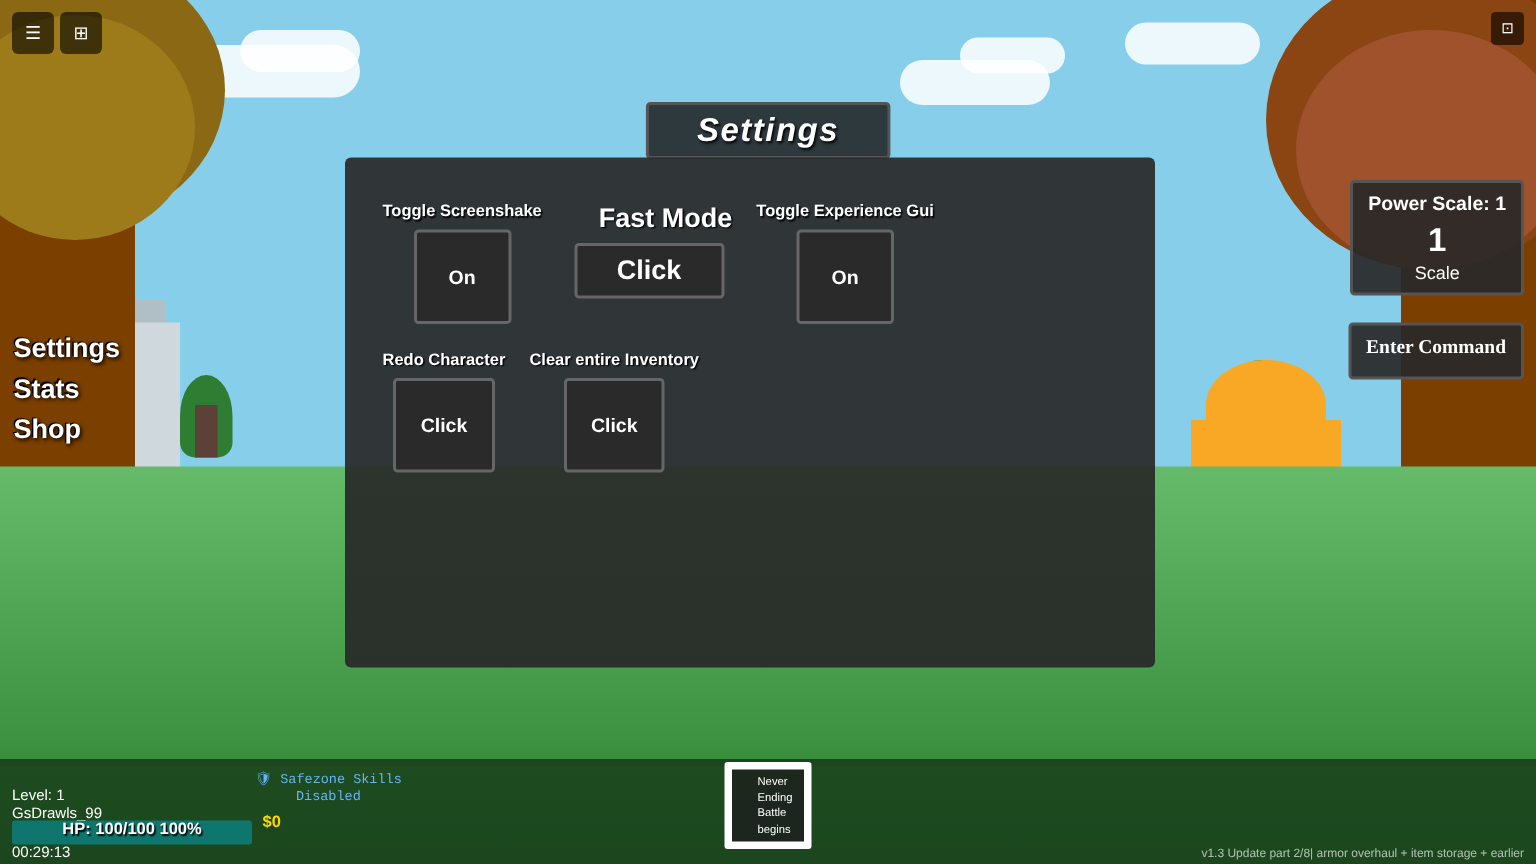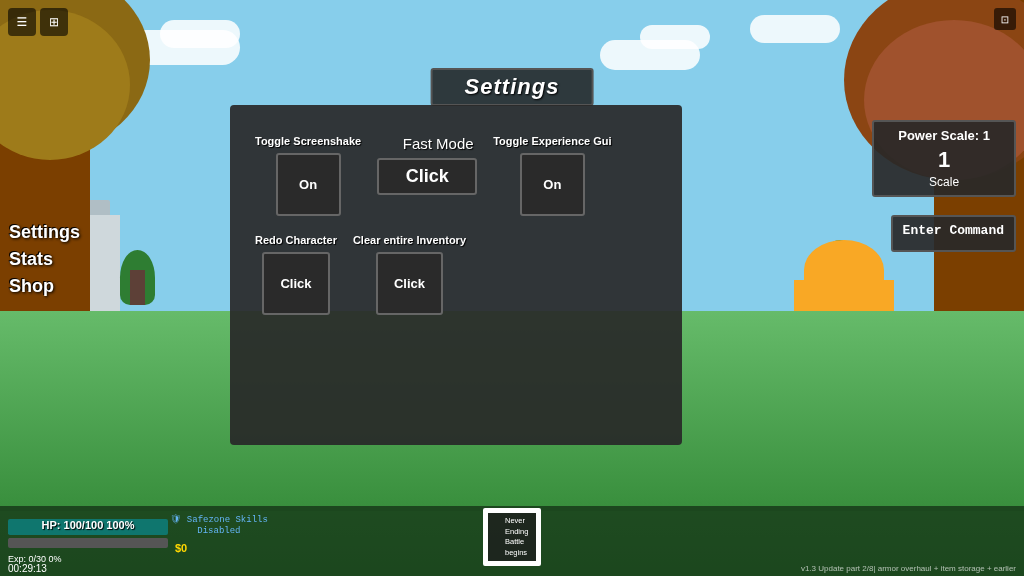--- a/index.html
+++ b/index.html
@@ -72,21 +72,21 @@
       font-style: italic;
       border-radius: 3px;
       text-shadow: 1px 1px 2px #000;
     }
 
     
     .settings-panel {
       position: absolute;
       top: 105px;
       left: 230px;
-      width: 452px;
+      width: 540px;
       height: 340px;
       background: rgba(40,40,40,0.92);
       border-radius: 4px;
       padding: 30px 25px 20px 25px;
     }
 
     
     .settings-row {
       display: flex;
       gap: 16px;
@@ -167,21 +167,21 @@
       padding: 2px 4px;
     }
 
     
     .power-scale-panel {
       position: absolute;
       top: 120px;
       right: 8px;
       background: rgba(40,40,40,0.92);
       border: 2px solid #555;
-      padding: 6px 24px;
+      padding: 6px 10px;
       color: white;
       text-align: center;
       min-width: 115px;
       border-radius: 3px;
     }
 
     .power-scale-title {
       font-size: 13px;
       font-weight: bold;
       font-family: Arial, sans-serif;
@@ -210,21 +210,21 @@
       padding: 6px 10px;
       color: white;
       text-align: center;
       min-width: 115px;
       border-radius: 3px;
     }
 
     .enter-command-title {
       font-size: 13px;
       font-weight: bold;
-      font-family: Liberation Mono, monospace;
+      font-family: Liberation Serif, serif;
       margin-bottom: 6px;
     }
 
     .execute-btn {
       background: rgba(60,60,60,0.9);
       border: 2px solid #777;
       color: white;
       padding: 4px 14px;
       font-size: 13px;
       font-weight: bold;
@@ -354,21 +354,21 @@
 <div class="settings-panel">
 
   <div class="settings-row">
 
     <div class="setting-item">
       <span class="setting-label">Toggle Screenshake</span>
       <button class="setting-btn">On</button>
     </div>
 
     <div class="setting-item">
-      <span class="setting-label" style="font-size:15px;font-weight:normal;margin-left:22px;">Fast Mode</span>
+      <span class="setting-label" style="font-size:18px;font-weight:bold;margin-left:22px;">Fast Mode</span>
       <button class="setting-btn large">Click</button>
     </div>
 
     <div class="setting-item">
       <span class="setting-label">Toggle Experience Gui</span>
       <button class="setting-btn">On</button>
     </div>
 
   </div>
 
@@ -413,26 +413,20 @@
   <div style="position:absolute;bottom:26px;left:8px;">
     <span class="player-name">GsDrawls_99</span>
   </div>
 
   <div style="position:absolute;bottom:10px;left:8px;">
     <div class="hp-bar-container">
       <div class="hp-bar">
         <span class="hp-text">HP: 100/100 100%</span>
       </div>
     </div>
-    <div class="exp-bar-container">
-      <div class="exp-bar">
-        <div class="exp-fill"></div>
-      </div>
-      <span class="exp-text">Exp: 0/30 0%</span>
-    </div>
   </div>
 
   <div style="position:absolute;bottom:38px;left:170px;color:#64B5F6;font-size:9px;font-family:Liberation Mono, monospace;text-align:center;line-height:1.3;">
     🛡 Safezone Skills<br>Disabled
   </div>
 
   <div style="position:absolute;bottom:22px;left:175px;color:#FFD700;font-size:11px;font-weight:bold;font-family:Arial,sans-serif;">$0</div>
 
   <div style="position:absolute;bottom:2px;left:8px;color:white;font-size:10px;font-family:Arial,sans-serif;margin-top:30px;">00:29:13</div>
 

